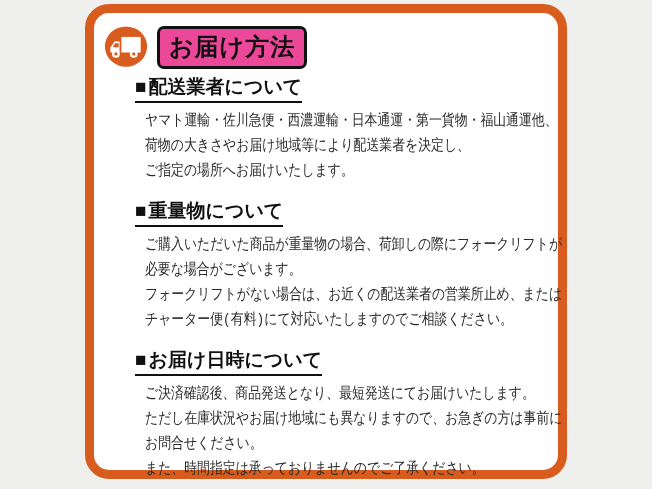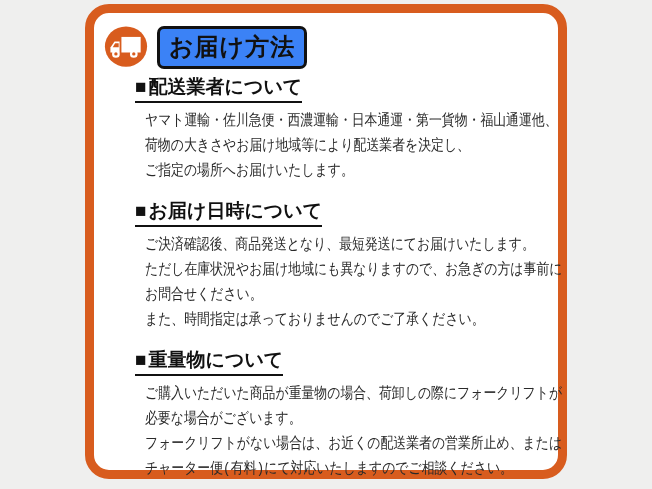--- a/index.html
+++ b/index.html
@@ -26,21 +26,21 @@
     margin:12px 0 0 9px;
   }
   .truck-badge {
     width:46px; height:44px;
     flex:0 0 auto;
   }
   .title-box {
     display:inline-block;
     border:3px solid #111111;
     border-radius:7px;
-    background:#3b82f6;
+    background:#ec4899;
     padding:2px 9px 3px 9px;
     font-size:24px;
     font-weight:bold;
     color:#111111;
     letter-spacing:1px;
     white-space:nowrap;
   }
   .content {
     margin:5px 18px 0 41px;
   }
@@ -99,36 +99,36 @@
       </div>
       <div class="section-body">
         <span class="line">ヤマト運輸・佐川急便・西濃運輸・日本通運・第一貨物・福山通運他、</span>
         <span class="line">荷物の大きさやお届け地域等により配送業者を決定し、</span>
         <span class="line">ご指定の場所へお届けいたします。</span>
       </div>
     </div>
 
     <div class="section">
       <div class="section-heading">
+        <span class="bullet">■</span><span>重量物について</span>
+      </div>
+      <div class="section-body">
+        <span class="line">ご購入いただいた商品が重量物の場合、荷卸しの際にフォークリフトが</span>
+        <span class="line">必要な場合がございます。</span>
+        <span class="line">フォークリフトがない場合は、お近くの配送業者の営業所止め、または</span>
+        <span class="line">チャーター便(有料)にて対応いたしますのでご相談ください。</span>
+      </div>
+    </div>
+
+    <div class="section">
+      <div class="section-heading">
         <span class="bullet">■</span><span>お届け日時について</span>
       </div>
       <div class="section-body">
         <span class="line">ご決済確認後、商品発送となり、最短発送にてお届けいたします。</span>
         <span class="line">ただし在庫状況やお届け地域にも異なりますので、お急ぎの方は事前に</span>
         <span class="line">お問合せください。</span>
         <span class="line">また、時間指定は承っておりませんのでご了承ください。</span>
       </div>
     </div>
 
-    <div class="section">
-      <div class="section-heading">
-        <span class="bullet">■</span><span>重量物について</span>
-      </div>
-      <div class="section-body">
-        <span class="line">ご購入いただいた商品が重量物の場合、荷卸しの際にフォークリフトが</span>
-        <span class="line">必要な場合がございます。</span>
-        <span class="line">フォークリフトがない場合は、お近くの配送業者の営業所止め、または</span>
-        <span class="line">チャーター便(有料)にて対応いたしますのでご相談ください。</span>
-      </div>
-    </div>
-
   </div>
 </div>
 
 </body></html>

